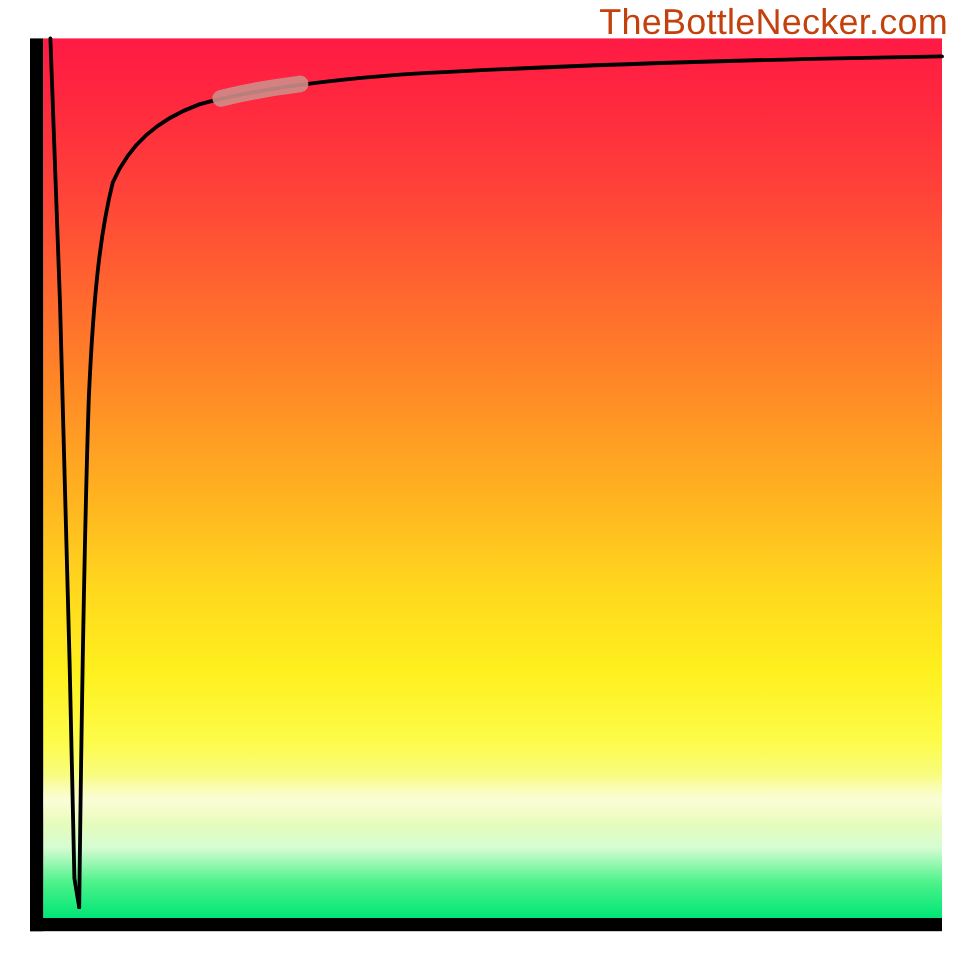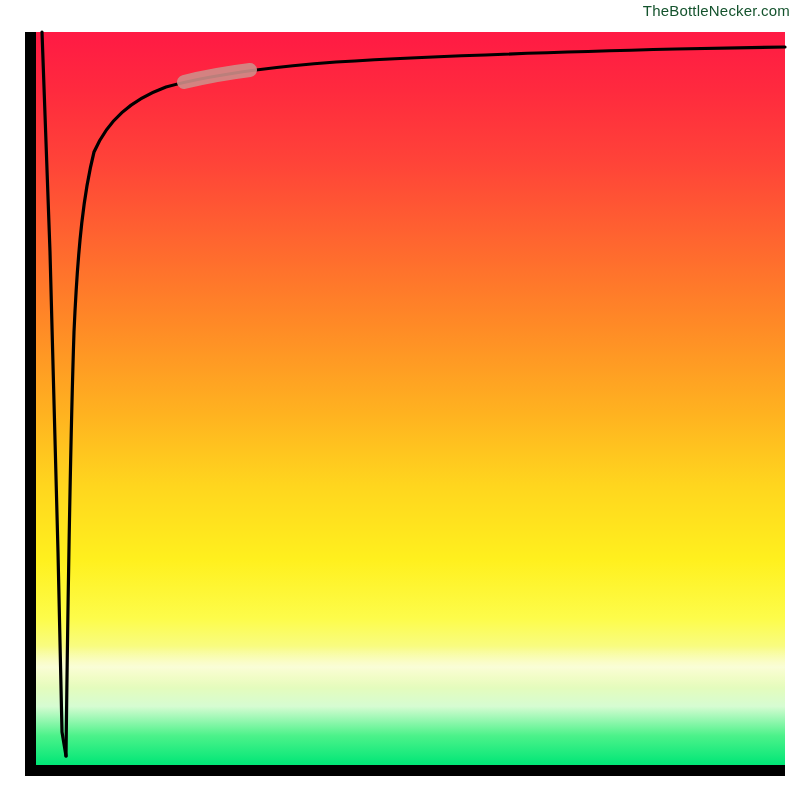--- a/index.html
+++ b/index.html
@@ -3,22 +3,22 @@
 <meta charset="utf-8">
 <style>
   * { margin: 0; padding: 0; box-sizing: border-box; }
   html, body { width: 800px; height: 800px; overflow: hidden; background: #fff; }
   .wrap { position: relative; width: 800px; height: 800px; }
   .attribution {
     position: absolute;
     top: 2px;
     right: 10px;
     font-family: Arial, Helvetica, sans-serif;
-    font-size: 15px;
-    color: #14532d;
+    font-size: 30px;
+    color: #c2410c;
     letter-spacing: 0.2px;
   }
   .plot {
     position: absolute;
     left: 25px;
     top: 32px;
     width: 760px;
     height: 744px;
     
     border-left: 11px solid #000;

